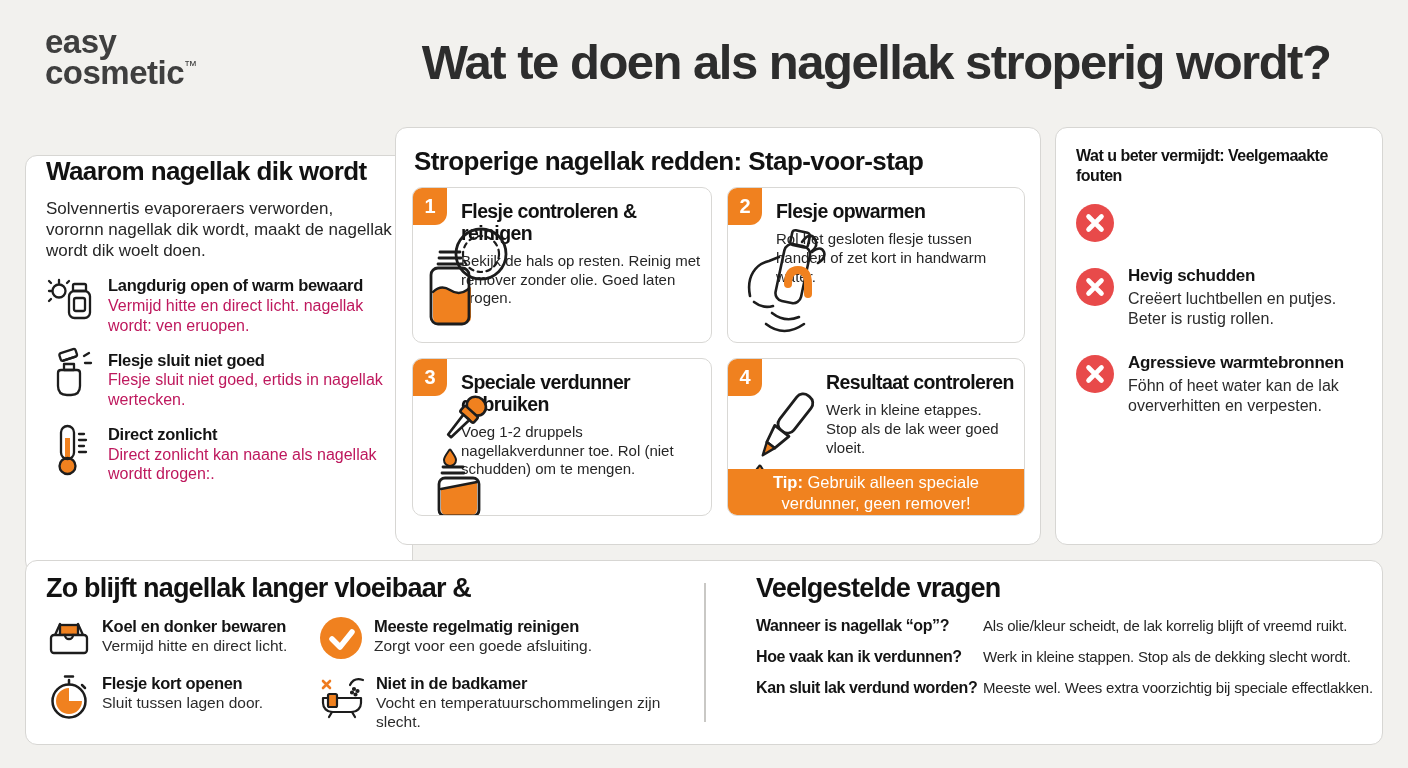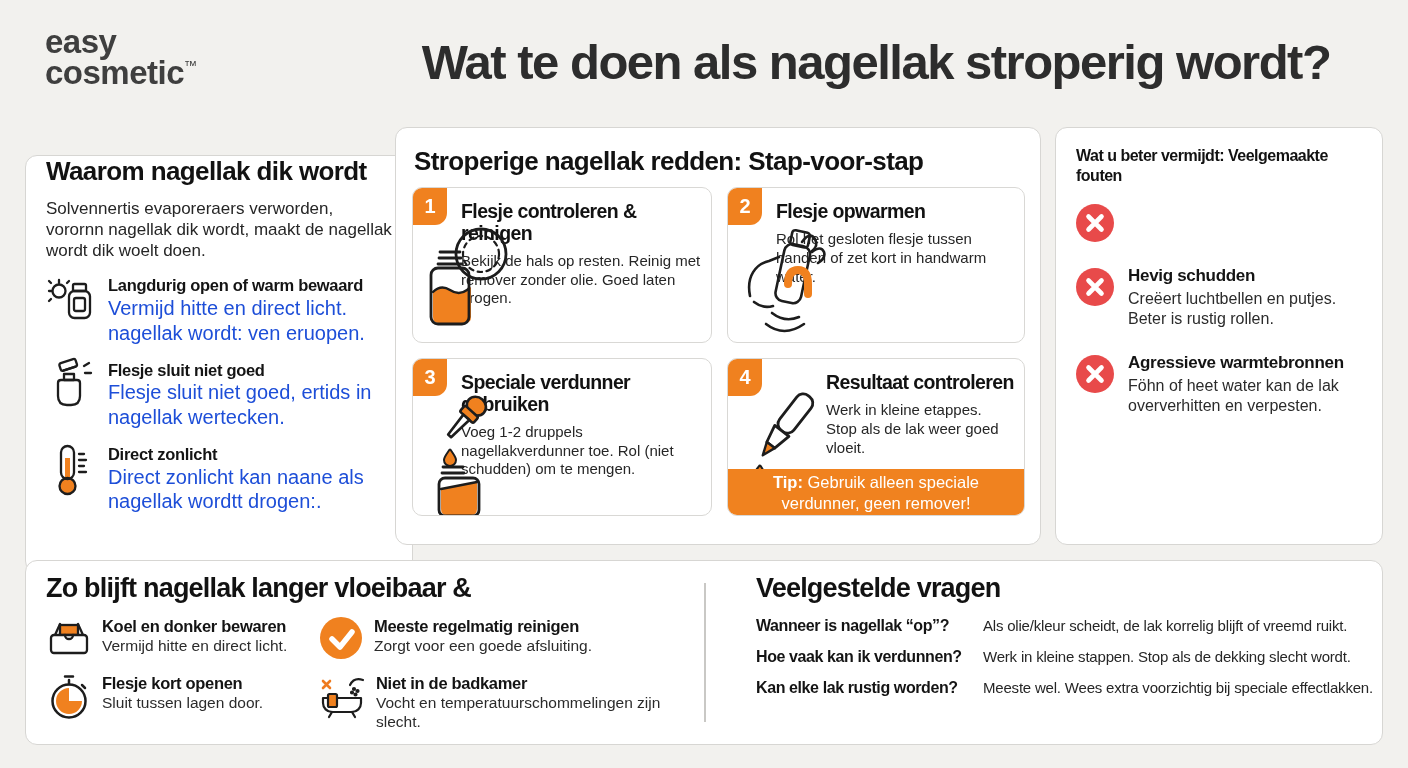--- a/index.html
+++ b/index.html
@@ -37,21 +37,21 @@
   .panel h2 { color:#121212; font-weight:800; }
   #panel-why h2   { font-size:26px; line-height:1.22; letter-spacing:-0.6px; margin-bottom:10px; }
   #panel-steps h2 { font-size:26px; letter-spacing:-0.6px; margin:6px 0 10px 2px; }
   #panel-avoid h2 { font-size:16px; line-height:1.25; letter-spacing:-0.5px; margin-bottom:16px; }
 
   
   .why-intro { font-size:17px; line-height:1.25; color:#262626; margin-bottom:8px; }
   .why-item { display:flex; gap:12px; align-items:flex-start; margin-top:14px; }
   .why-icon { flex:0 0 50px; display:flex; justify-content:center; }
   .item-title { font-size:16.5px; font-weight:700; letter-spacing:-0.3px; color:#141414; line-height:1.25; }
-  .item-text  { font-size:20px; line-height:1.24; color:#1d4ed8; }
+  .item-text  { font-size:16px; line-height:1.24; color:#be185d; }
 
   
   .steps-grid {
     display:grid; grid-template-columns:300px 298px;
     grid-template-rows:156px 158px; gap:15px;
   }
   .step-card {
     position:relative; background:#FFFFFF;
     border:1.5px solid #D9D8D5; border-radius:10px; overflow:hidden;
   }
@@ -390,17 +390,17 @@
 
     <div class="faq-row">
       <div class="faq-q">Wanneer is nagellak “op”?</div>
       <div class="faq-a">Als olie/kleur scheidt, de lak korrelig blijft of vreemd ruikt.</div>
     </div>
     <div class="faq-row">
       <div class="faq-q">Hoe vaak kan ik verdunnen?</div>
       <div class="faq-a">Werk in kleine stappen. Stop als de dekking slecht wordt.</div>
     </div>
     <div class="faq-row">
-      <div class="faq-q">Kan elke lak rustig worden?</div>
+      <div class="faq-q">Kan sluit lak verdund worden?</div>
       <div class="faq-a">Meeste wel. Wees extra voorzichtig bij speciale effectlakken.</div>
     </div>
   </div>
 </section>
 
 </body></html>

